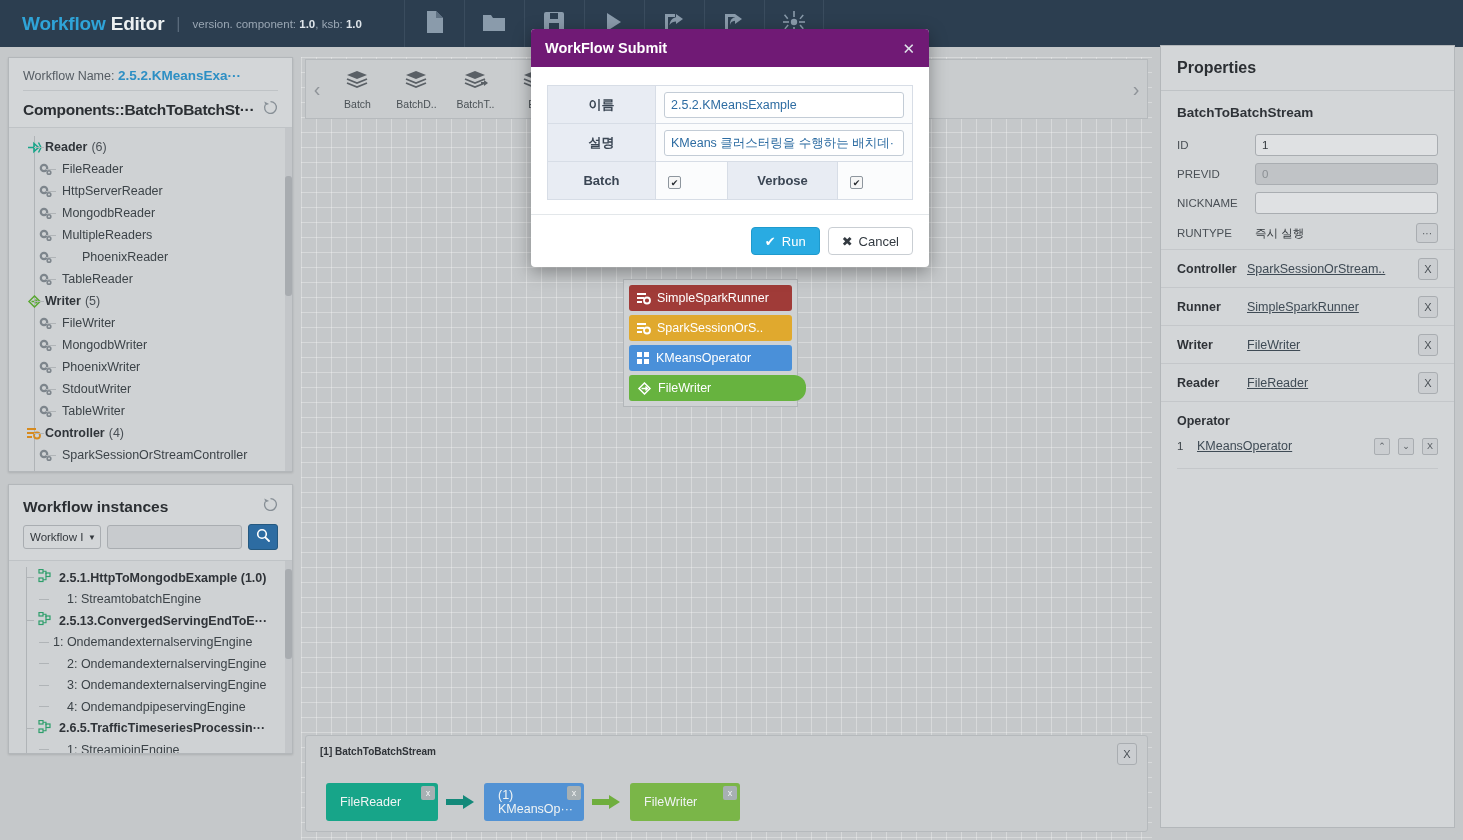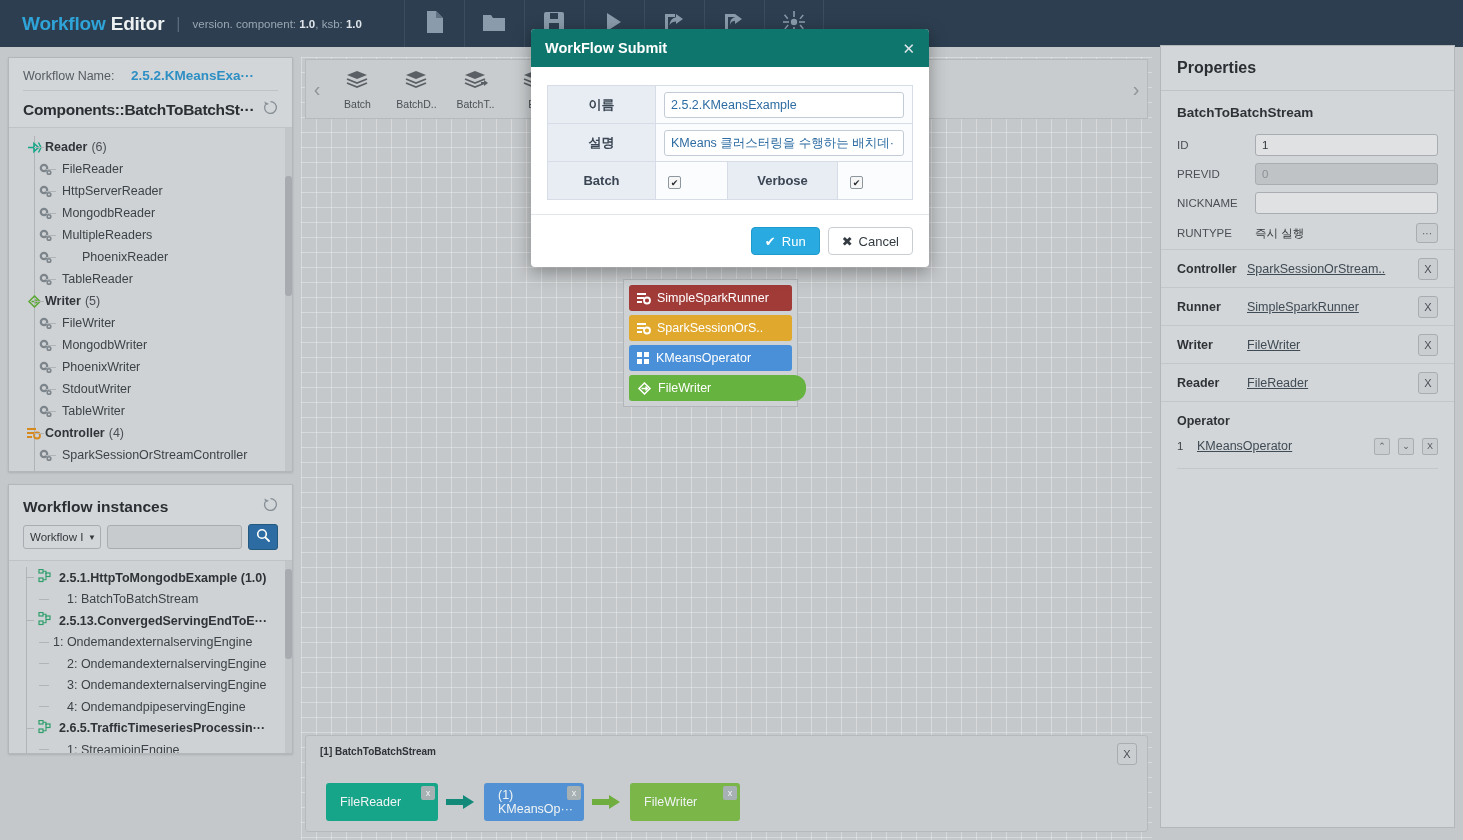--- a/index.html
+++ b/index.html
@@ -33,21 +33,21 @@
   .tb-btn svg { fill:#8a9bab; }
 
   
   #left-col { position:absolute; left:8px; top:57px; width:285px; }
   .panel {
     background:#d3d6d8; border:1px solid #b3b7ba;
     box-shadow:0 1px 2px rgba(0,0,0,0.12);
   }
   .panel-head { padding:10px 14px 8px 14px; }
   .wf-name-line { font-size:12.5px; color:#555c63; padding-bottom:7px; border-bottom:1px solid #bfc3c6; }
-  .wf-name-line b { color:#2d8fc4; font-size:13.5px;margin-left:13px; }
+  .wf-name-line b { color:#2d8fc4; font-size:13.5px; }
   .comp-line { display:flex; align-items:center; justify-content:space-between; padding-top:9px; }
   .comp-title { font-size:15.5px; font-weight:bold; color:#2b2f33; letter-spacing:-0.3px; }
   .refresh-ico { color:#7d858c; }
 
   .tree { background:#cfd2d4; border-top:1px solid #bfc3c6; height:344px; overflow:hidden;
           position:relative; padding:8px 0 0 0; }
   .tnode { display:flex; align-items:center; height:22px; padding-left:18px; font-size:12.5px; }
   .tnode.group { font-weight:bold; color:#30353a; }
   .tnode.leaf { padding-left:48px; color:#3c4348; }
   .tnode .cnt { font-weight:normal; color:#4a5056; margin-left:4px; }
@@ -162,21 +162,21 @@
     justify-content:center; cursor:pointer; }
   .op-sep { margin:8px 16px 0 16px; border-top:1px solid #c4c7ca; }
 
   
   #overlay { position:absolute; left:0; top:0; width:1463px; height:840px; }
   #modal {
     position:absolute; left:531px; top:29px; width:398px;
     background:#fff; border-radius:4px; box-shadow:0 5px 18px rgba(0,0,0,0.35);
     overflow:hidden;
   }
-  .m-head { height:38px; background:#0f766e; display:flex; align-items:center;
+  .m-head { height:38px; background:#701a75; display:flex; align-items:center;
     padding:0 14px; }
   .m-title { color:#fff; font-size:14.5px; font-weight:bold; }
   .m-close { margin-left:auto; color:#dfe5ea; font-size:15px; cursor:pointer; line-height:1; }
   .m-body { padding:18px 16px 14px 16px; }
   .m-table { width:100%; border-collapse:collapse; border:1px solid #d7dde6;padding-left:20px; }
   .m-table td { border:1px solid #d7dde6; height:38px; }
   .m-lbl { background:#e8ecf3; text-align:center; font-size:13px; font-weight:bold;
            color:#3b4654; width:108px; }
   .m-val { padding:0 8px; background:#fbfcfd; }
   .m-input { width:100%; height:26px; border:1px solid #c3ccd6; border-radius:3px;
@@ -503,21 +503,21 @@
             <span style="position:absolute;left:28px;"><svg width="15" height="14" viewBox="0 0 15 14">
                 <rect x="2" y="0.5" width="4" height="3.5" fill="none" stroke="#2e9e6b" stroke-width="1.2"></rect>
                 <rect x="9" y="4" width="4" height="3.5" fill="none" stroke="#2e9e6b" stroke-width="1.2"></rect>
                 <rect x="2" y="9" width="4" height="3.5" fill="none" stroke="#2e9e6b" stroke-width="1.2"></rect>
                 <path d="M6 2.2h3v3M6 10.7h3v-3" fill="none" stroke="#2e9e6b" stroke-width="1.1"></path>
               </svg></span>
             <span style="margin-left:20px;">2.5.1.HttpToMongodbExample (1.0)</span>
           </div>
           <div class="inode child" style="position:relative;">
             <span style="position:absolute;left:30px;width:10px;height:1px;background:#b0b4b7;"></span>
-            <span>1: BatchToBatchStream</span>
+            <span>1: StreamtobatchEngine</span>
           </div>
           <div class="inode root" style="position:relative;">
             <span style="position:absolute;left:17px;width:8px;height:1px;background:#b0b4b7;"></span>
             <span style="position:absolute;left:28px;"><svg width="15" height="14" viewBox="0 0 15 14">
                 <rect x="2" y="0.5" width="4" height="3.5" fill="none" stroke="#2e9e6b" stroke-width="1.2"></rect>
                 <rect x="9" y="4" width="4" height="3.5" fill="none" stroke="#2e9e6b" stroke-width="1.2"></rect>
                 <rect x="2" y="9" width="4" height="3.5" fill="none" stroke="#2e9e6b" stroke-width="1.2"></rect>
                 <path d="M6 2.2h3v3M6 10.7h3v-3" fill="none" stroke="#2e9e6b" stroke-width="1.1"></path>
               </svg></span>
             <span style="margin-left:20px;">2.5.13.ConvergedServingEndToE···</span>

